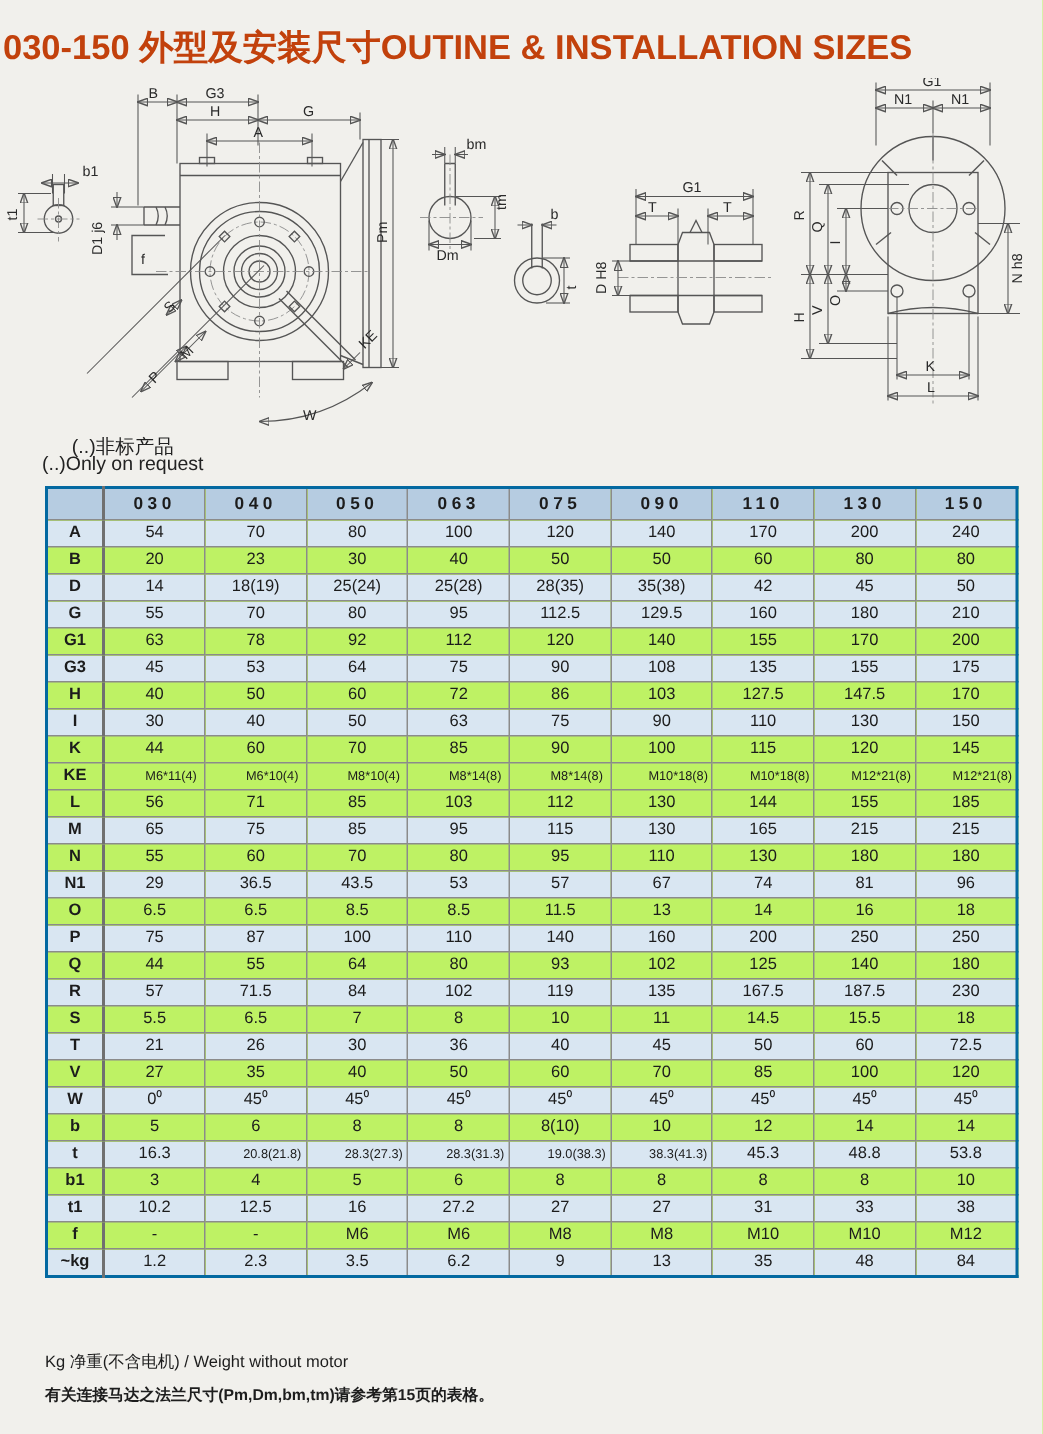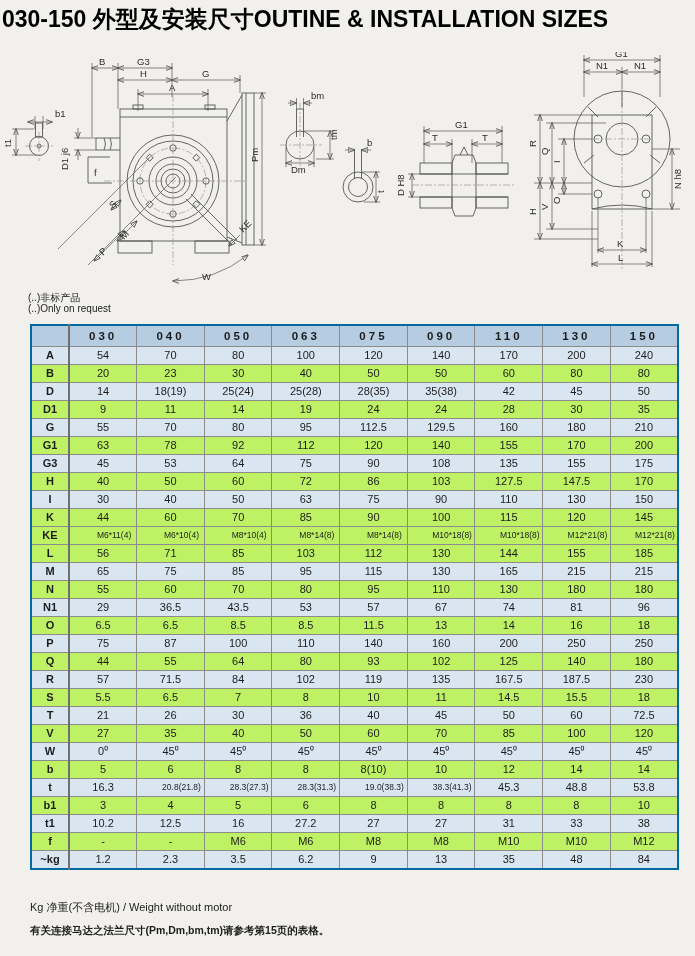--- a/index.html
+++ b/index.html
@@ -2,24 +2,24 @@
 <html><head>
 <meta charset="utf-8">
 <style>
   html,body{margin:0;padding:0;}
   body{
     width:695px;height:956px;position:relative;overflow:hidden;
     background:#f1f0ec;
     font-family:"Liberation Sans",sans-serif;color:#1d1d1d;
   }
   .title{
-    position:absolute;left:2px;top:4px;width:692px;
-    font-size:23px;font-weight:700;color:#000000;letter-spacing:0px;white-space:nowrap;
+    position:absolute;left:2px;top:16px;width:692px;
+    font-size:23px;font-weight:700;color:#c2410c;letter-spacing:0px;white-space:nowrap;
   }
-  .notes{position:absolute;left:28px;top:292px;font-size:10px;line-height:11px;color:#222;}
+  .notes{position:absolute;left:28px;top:292px;font-size:13px;line-height:11px;color:#222;text-align:center;}
   
   .drw{position:absolute;left:0;top:52px;}
   .drw line,.drw path,.drw rect,.drw circle,.drw polyline{stroke:#555;stroke-width:.9;fill:none;}
   .drw .d{stroke-width:.7;}
   .drw .c{stroke:#8a8a8a;stroke-width:.6;stroke-dasharray:7 2 2 2;}
   .drw .hl{stroke-width:.55;}
   .drw text{stroke:none;}
   .dl{font:9.5px "Liberation Sans",sans-serif;fill:#2a2a2a;}
   
   .tblwrap{position:absolute;left:30px;top:324px;}
@@ -328,32 +328,20 @@
           <td>14</td>
           <td>18(19)</td>
           <td>25(24)</td>
           <td>25(28)</td>
           <td>28(35)</td>
           <td>35(38)</td>
           <td>42</td>
           <td>45</td>
           <td>50</td>
         </tr>
-        <tr>
-          <th class="lbl">D1</th>
-          <td>9</td>
-          <td>11</td>
-          <td>14</td>
-          <td>19</td>
-          <td>24</td>
-          <td>24</td>
-          <td>28</td>
-          <td>30</td>
-          <td>35</td>
-        </tr>
         <tr class="shade">
           <th class="lbl">G</th>
           <td>55</td>
           <td>70</td>
           <td>80</td>
           <td>95</td>
           <td>112.5</td>
           <td>129.5</td>
           <td>160</td>
           <td>180</td>

